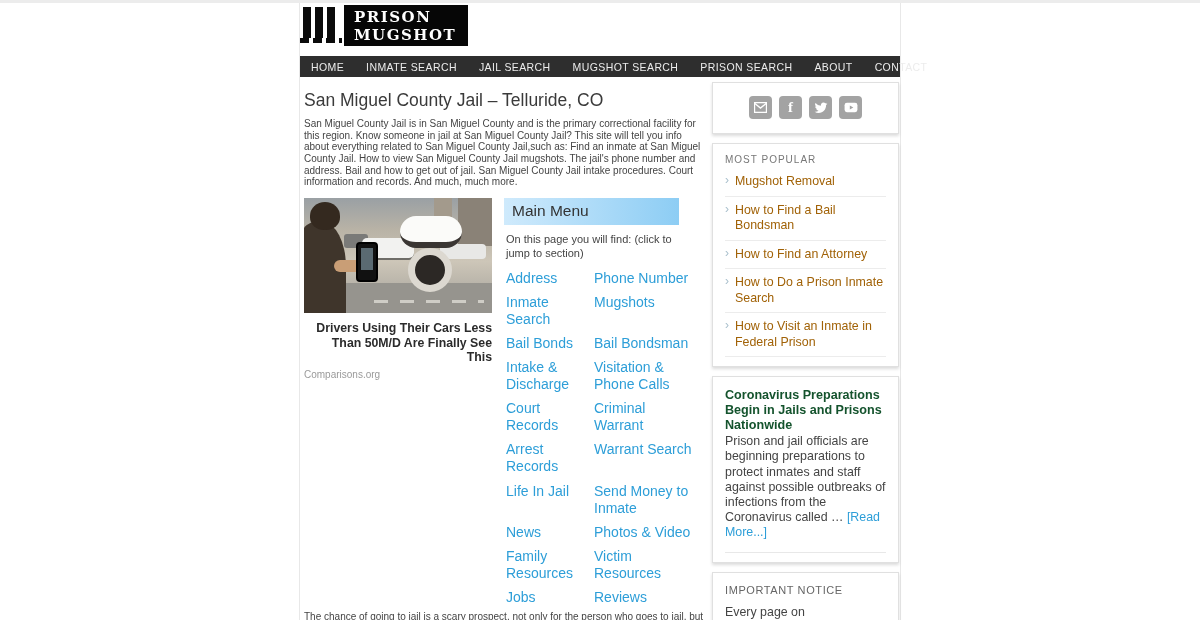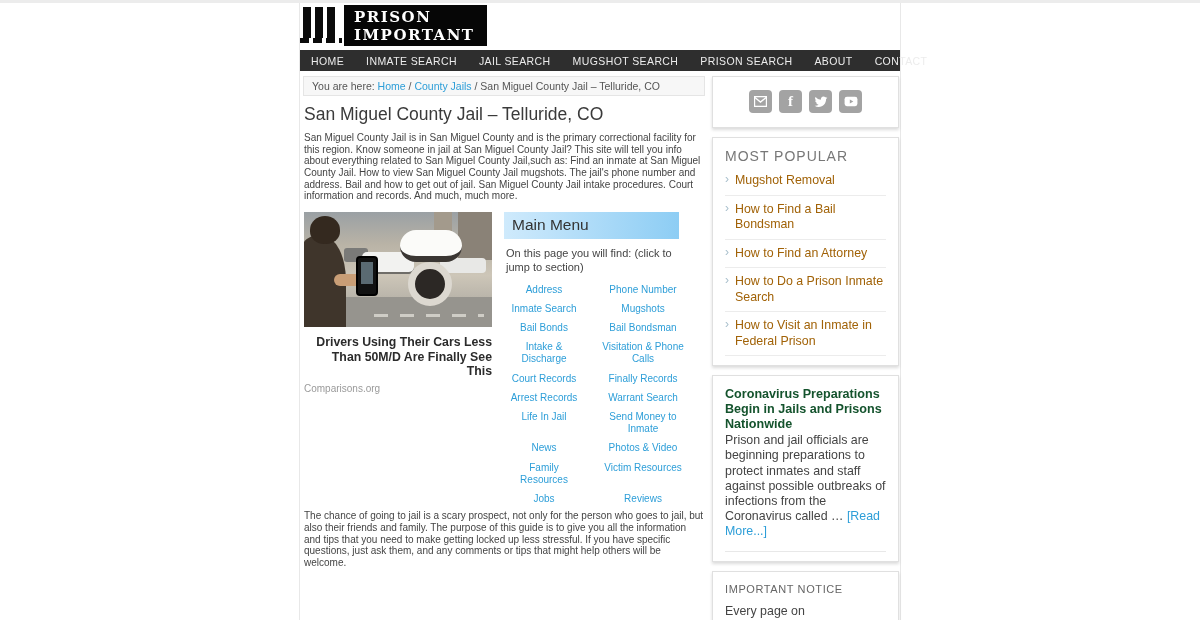--- a/index.html
+++ b/index.html
@@ -8,21 +8,21 @@
     width:1200px; height:620px; overflow:hidden; position:relative;
     background:#ffffff; font-family:"Liberation Sans", sans-serif;
   }
   .top-strip { height:3px; background:#ececec; }
   .container {
     width:602px; margin:0 auto; background:#fff;
     border-left:1px solid #e8e8e8; border-right:1px solid #e8e8e8;
     min-height:617px;
   }
   
-  .logo-row { height:47px; padding-top:2px; display:flex; }
+  .logo-row { height:53px; padding-top:2px; display:flex; }
   .logo { display:flex; cursor:pointer; }
   .logo-bars { position:relative; width:44px; height:41px; background:#fff; display:flex; gap:4px; padding:2px 3px; }
   .logo-bars .bar { width:8px; height:34px; background:#0b0b0b; }
   .logo-bars .dashes { position:absolute; left:0; right:2px; bottom:3px; height:5px;
     background:repeating-linear-gradient(90deg,#0b0b0b 0 9px,#ffffff 9px 13px); }
   .logo-text {
     background:#060606; color:#fff; padding:3px 12px 4px 10px; height:41px;
     font-family:"DejaVu Serif", serif; font-weight:bold; font-size:15px;
     line-height:1.22; letter-spacing:1.5px;
   }
@@ -58,28 +58,28 @@
   .ad-head { position:absolute; left:6px; top:4px; width:30px; height:28px; background:#34291f; border-radius:50% 50% 45% 45%; }
   .ad-arm { position:absolute; left:30px; top:62px; width:34px; height:12px; background:#c99e76; border-radius:6px; }
   .ad-phone { position:absolute; left:52px; top:44px; width:22px; height:40px; background:#111; border:2px solid #000; border-radius:4px; }
   .ad-phone-screen { position:absolute; left:3px; top:4px; width:12px; height:22px; background:#5a6a72; }
   .ad-headline { font-size:12.3px; font-weight:bold; color:#2b2b2b; line-height:1.18; margin-top:8px;text-align:right; }
   .ad-source { font-size:10px; color:#9a9a9a; margin-top:4px; }
   .menu-col { flex:1; margin-left:12px; }
   .menu-header { background:linear-gradient(90deg,#cfeafc 0%,#8dcdf4 100%); font-size:15.5px; color:#333; padding:4px 8px 5px; width:175px; }
   .menu-intro { font-size:11px; color:#444; line-height:1.3; margin:7px 0 8px 2px; width:180px; }
   .menu-grid { display:grid; grid-template-columns:88px 1fr; row-gap:5px; margin-left:2px; }
-  .menu-grid a { color:#2d9ed8; font-size:10px; line-height:1.22; text-decoration:none; cursor:pointer; padding:1px 12px 1px 0;text-align:center; }
+  .menu-grid a { color:#2d9ed8; font-size:14px; line-height:1.22; text-decoration:none; cursor:pointer; padding:1px 12px 1px 0; }
   
   .sbox { background:#fff; border:1px solid #e0e0e0; box-shadow:0 2px 3px rgba(0,0,0,.14); margin-bottom:9px; padding:9px 12px; }
   .social-box { display:flex; justify-content:center; gap:7px; padding:13px 0 14px; }
   .sicon { width:23px; height:23px; border-radius:4px; background:#a3a3a3; display:flex; align-items:center; justify-content:center; color:#fff; cursor:pointer; }
   .sicon svg { display:block; }
   .fb-f { font-family:"Liberation Serif", serif; font-weight:bold; font-size:15px; line-height:1; }
-  .mp-title { font-size:14px; color:#777; letter-spacing:1px; margin:1px 0 3px; }
+  .mp-title { font-size:10px; color:#777; letter-spacing:1px; margin:1px 0 3px; }
   .mp-item { display:block; font-size:12.4px; color:#a16207; padding:6px 0 6px 10px; border-bottom:1px solid #ececec; position:relative; line-height:1.25; text-decoration:none; cursor:pointer; }
   .mp-item::before { content:"\203A"; position:absolute; left:0; top:5px; color:#a8bfcc; font-size:12px; }
   .cv-title { font-size:12.6px; font-weight:bold; color:#14532d; line-height:1.2; margin:2px 0 1px; }
   .cv-text { font-size:12.4px; color:#444; line-height:1.22; }
   .cv-text a { color:#2d9ed8; text-decoration:none; cursor:pointer; }
   .sdiv { border-top:1px solid #e8e8e8; margin-top:12px; }
   .nt-title { font-size:11px; color:#666; letter-spacing:.6px; margin:2px 0 9px; }
   .nt-text { font-size:12.4px; color:#444; line-height:1.27; }
 </style>
 </head>
@@ -92,47 +92,39 @@
   <div class="logo-row">
     <div class="logo">
       <div class="logo-bars">
         <div class="bar"></div>
           <div class="bar"></div>
           <div class="bar"></div>
         <div class="dashes"></div>
       </div>
       <div class="logo-text">
         <div>PRISON</div>
-        <div>IMPORTANT</div>
+        <div>MUGSHOT</div>
       </div>
     </div>
   </div>
 
   <div class="nav">
     <a>HOME</a>
     <a>INMATE SEARCH</a>
     <a>JAIL SEARCH</a>
     <a>MUGSHOT SEARCH</a>
     <a>PRISON SEARCH</a>
     <a>ABOUT</a>
     <a>CONTACT</a>
   </div>
 
   <div class="content-row">
 
     <div class="main">
 
-      <div class="breadcrumb">
-        <span>You are here:</span>
-        <a>Home</a>
-        <span>/</span>
-        <a>County Jails</a>
-        <span>/</span>
-        <span>San Miguel County Jail – Telluride, CO</span>
-      </div>
 
       <h1 class="title">San Miguel County Jail – Telluride, CO</h1>
 
       <p class="body-p">San Miguel County Jail is in San Miguel County and is the primary correctional facility for this region. Know someone in jail at San Miguel County Jail? This site will tell you info about everything related to San Miguel County Jail,such as: Find an inmate at San Miguel County Jail. How to view San Miguel County Jail mugshots. The jail's phone number and address. Bail and how to get out of jail. San Miguel County Jail intake procedures. Court information and records. And much, much more.</p>
 
       <div class="menu-row">
 
         <div class="ad-col">
           <div class="ad-img">
             <div class="ad-bld1"></div>
@@ -161,21 +153,21 @@
           <div class="menu-grid">
             <a>Address</a>
             <a>Phone Number</a>
             <a>Inmate Search</a>
             <a>Mugshots</a>
             <a>Bail Bonds</a>
             <a>Bail Bondsman</a>
             <a>Intake &amp; Discharge</a>
             <a>Visitation &amp; Phone Calls</a>
             <a>Court Records</a>
-            <a>Finally Records</a>
+            <a>Criminal Warrant</a>
             <a>Arrest Records</a>
             <a>Warrant Search</a>
             <a>Life In Jail</a>
             <a>Send Money to Inmate</a>
             <a>News</a>
             <a>Photos &amp; Video</a>
             <a>Family Resources</a>
             <a>Victim Resources</a>
             <a>Jobs</a>
             <a>Reviews</a>

